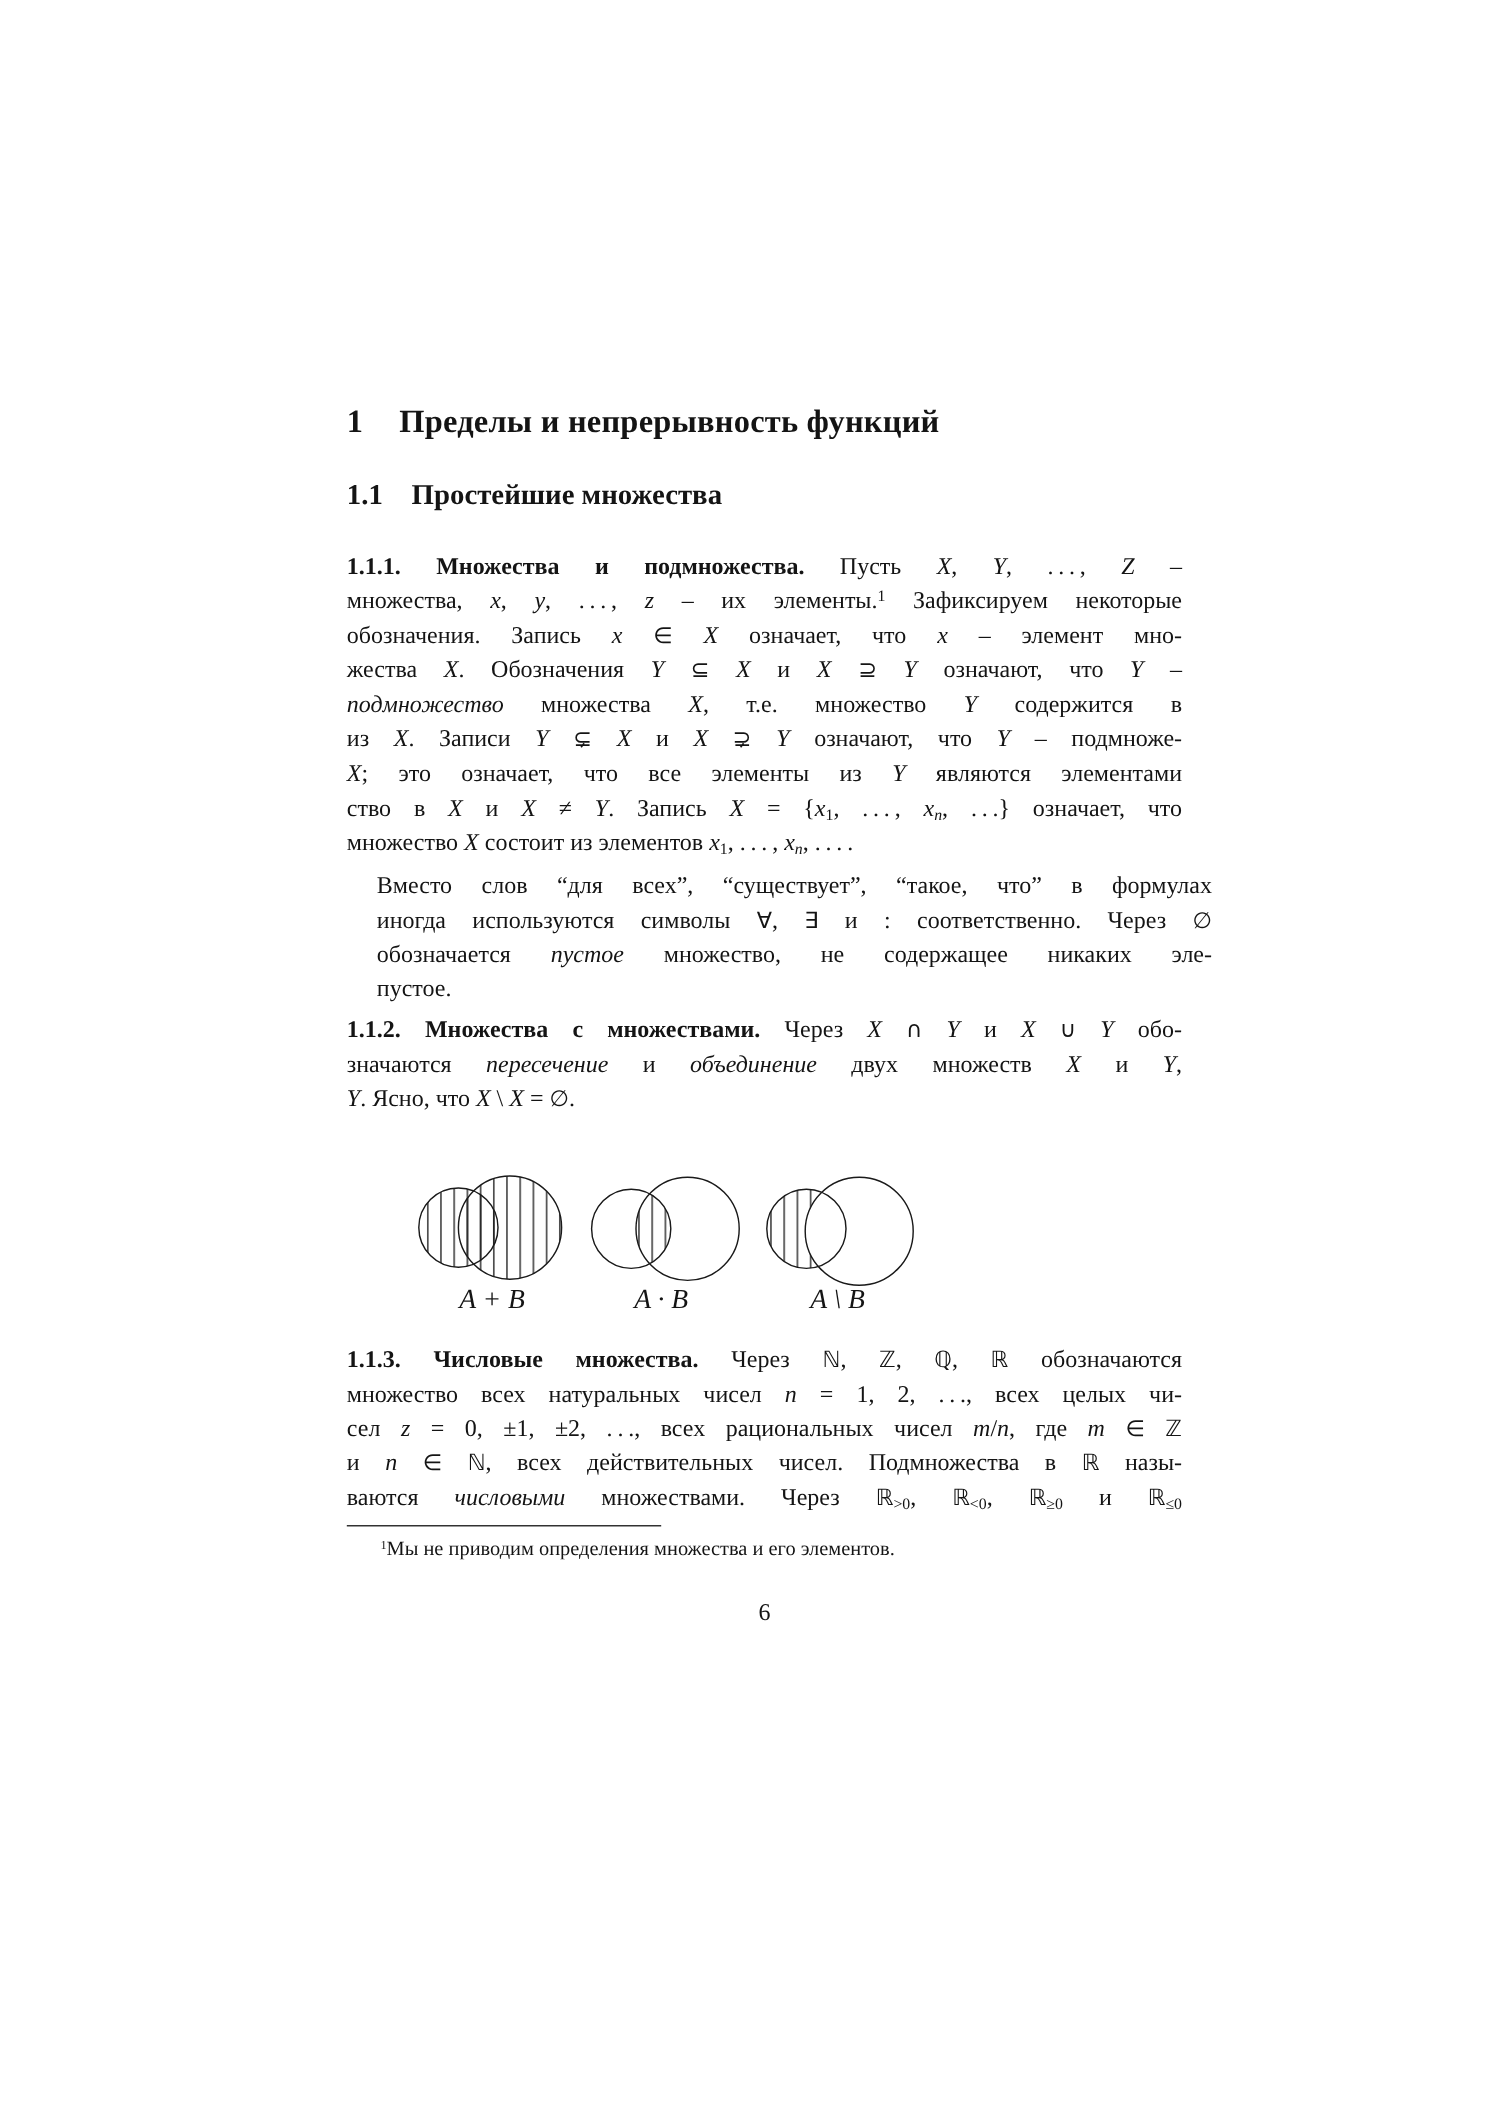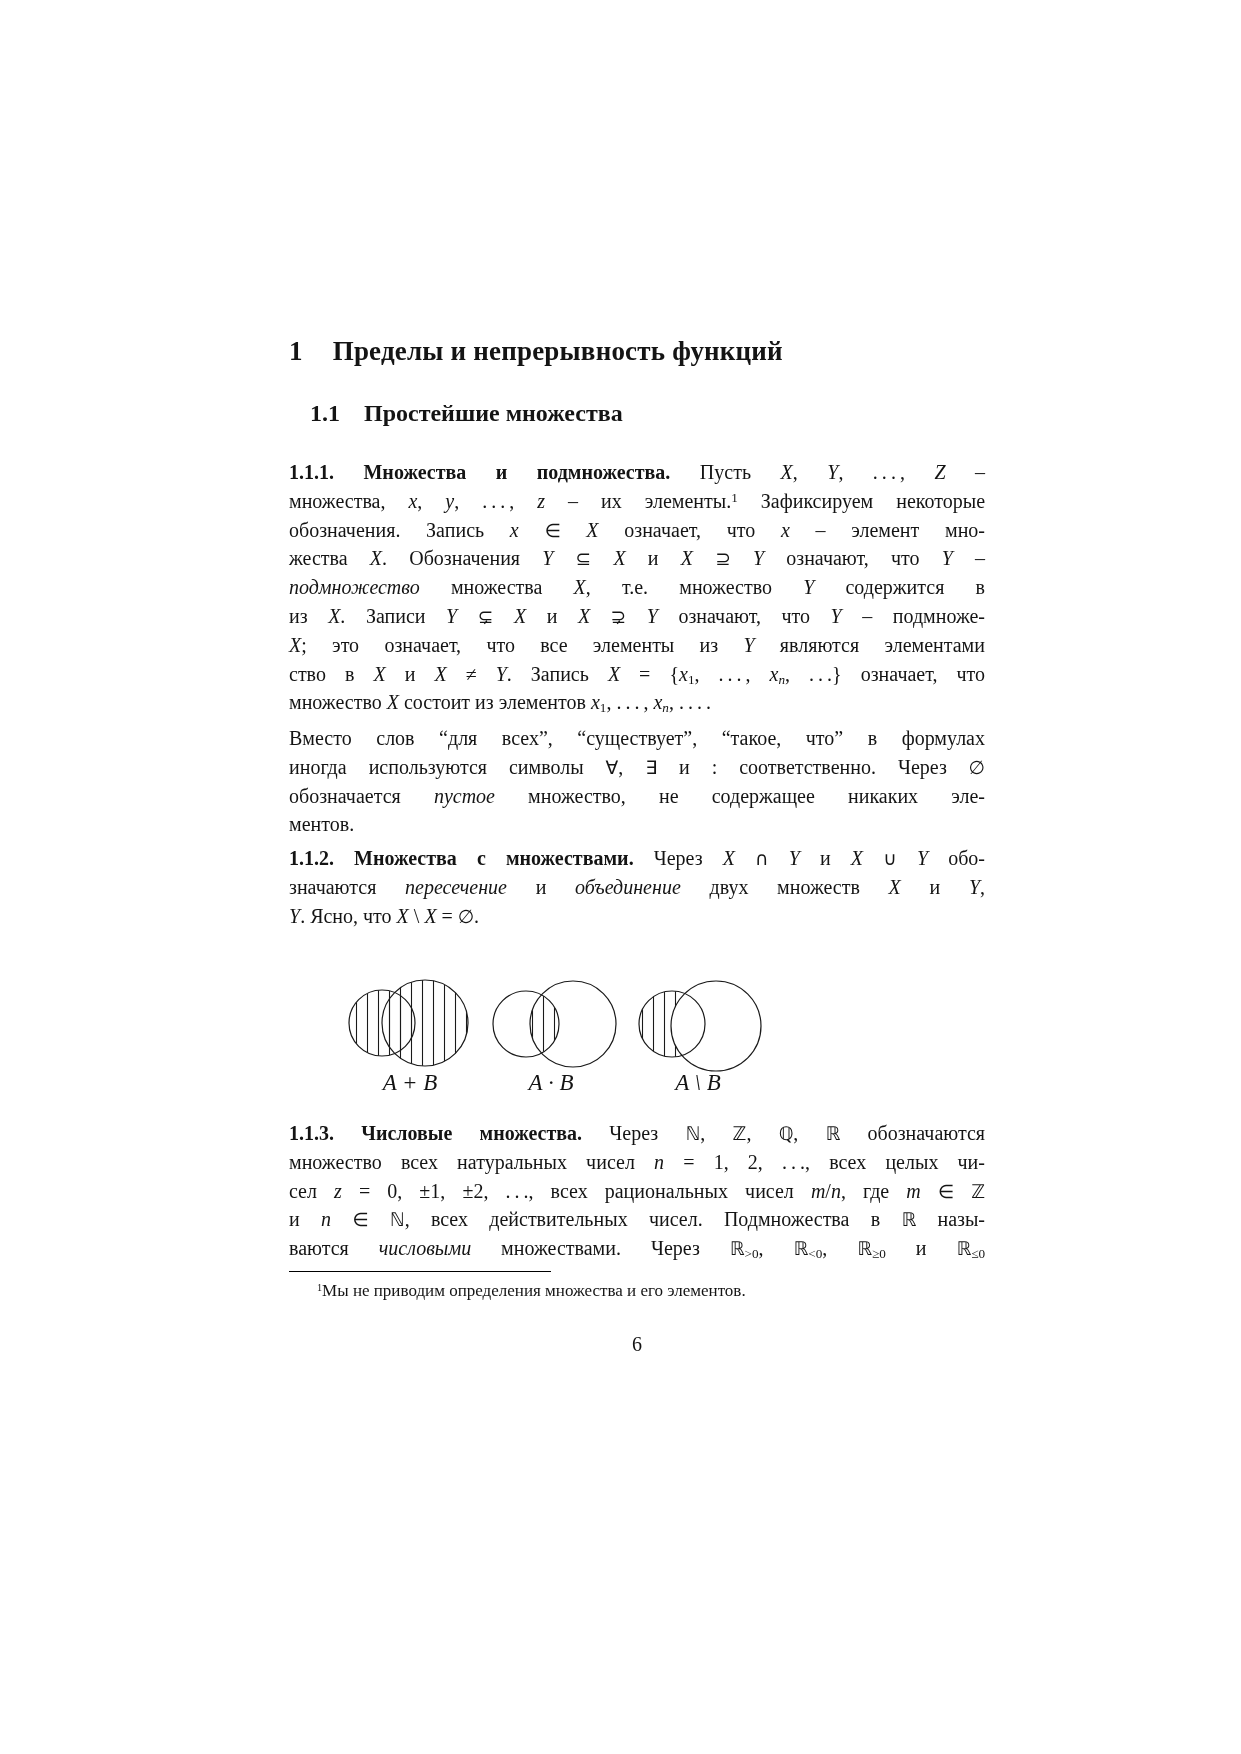--- a/index.html
+++ b/index.html
@@ -6,21 +6,21 @@
   body{
     width:1241px;height:1754px;background:#ffffff;position:relative;
     font-family:"Liberation Serif", serif;color:#141414;
     -webkit-font-smoothing:antialiased;
   }
   .col{position:absolute;left:289px;width:696px;}
   .block{position:absolute;left:0;width:696px;}
   .h1{font-size:27px;font-weight:bold;letter-spacing:.2px;}
   .h1 .hnum{display:inline-block;margin-right:30px;}
   .h2{font-size:24px;font-weight:bold;}
-  .h2 .hnum{display:inline-block;margin-right:24px;margin-left:21px;}
+  .h2 .hnum{display:inline-block;margin-right:24px;}
   .line{
     font-size:20px;line-height:28.8px;height:28.8px;
     text-align:justify;text-align-last:justify;white-space:normal;overflow:visible;
   }
   .line.last{text-align:center;text-align-last:left;}
   .line i{font-style:italic;}
   .line b{font-weight:bold;}
   sub{font-size:66%;vertical-align:-0.25em;line-height:0;}
   sup{font-size:66%;vertical-align:0.45em;line-height:0;}
   .ds{font-family:"DejaVu Sans", sans-serif;font-size:93%;}
@@ -48,25 +48,25 @@
     <div class="line">множества, <i>x</i>, <i>y</i>, . . . , <i>z</i> – их элементы.<sup>1</sup> Зафиксируем некоторые</div>
     <div class="line">обозначения. Запись <i>x</i> <span class="ds">∈</span> <i>X</i> означает, что <i>x</i> – элемент мно-</div>
     <div class="line">жества <i>X</i>. Обозначения <i>Y</i> <span class="ds">⊆</span> <i>X</i> и <i>X</i> <span class="ds">⊇</span> <i>Y</i> означают, что <i>Y</i> –</div>
     <div class="line"><i>подмножество</i> множества <i>X</i>, т.е. множество <i>Y</i> содержится в</div>
     <div class="line">из <i>X</i>. Записи <i>Y</i> <span class="ds">⊊</span> <i>X</i> и <i>X</i> <span class="ds">⊋</span> <i>Y</i> означают, что <i>Y</i> – подмноже-</div>
     <div class="line"><i>X</i>; это означает, что все элементы из <i>Y</i> являются элементами</div>
     <div class="line">ство в <i>X</i> и <i>X</i> ≠ <i>Y</i>. Запись <i>X</i> = {<i>x</i><sub>1</sub>, . . . , <i>x</i><sub><i>n</i></sub>, . . .} означает, что</div>
     <div class="line last">множество <i>X</i> состоит из элементов <i>x</i><sub>1</sub>, . . . , <i>x</i><sub><i>n</i></sub>, . . . .</div>
   </div>
 
-  <div class="block" style="top:724px;">
+  <div class="block" style="top:724px;margin-left:25px;">
     <div class="line">Вместо слов “для всех”, “существует”, “такое, что” в формулах</div>
     <div class="line">иногда используются символы <span class="ds">∀</span>, <span class="ds">∃</span> и : соответственно. Через <span class="ds">∅</span></div>
     <div class="line">обозначается <i>пустое</i> множество, не содержащее никаких эле-</div>
-    <div class="line last">ментов.</div>
+    <div class="line last">пустое.</div>
   </div>
 
   <div class="block" style="top:844px;">
     <div class="line"><b>1.1.2. Множества с множествами.</b> Через <i>X</i> <span class="ds">∩</span> <i>Y</i> и <i>X</i> <span class="ds">∪</span> <i>Y</i> обо-</div>
     <div class="line">значаются <i>пересечение</i> и <i>объединение</i> двух множеств <i>X</i> и <i>Y</i>,</div>
     <div class="line last"><i>Y</i>. Ясно, что <i>X</i> \ <i>X</i> = <span class="ds">∅</span>.</div>
   </div>
 
   <div class="block" style="top:973px;height:125px;">
     <svg width="696" height="125" viewBox="0 0 696 125">

